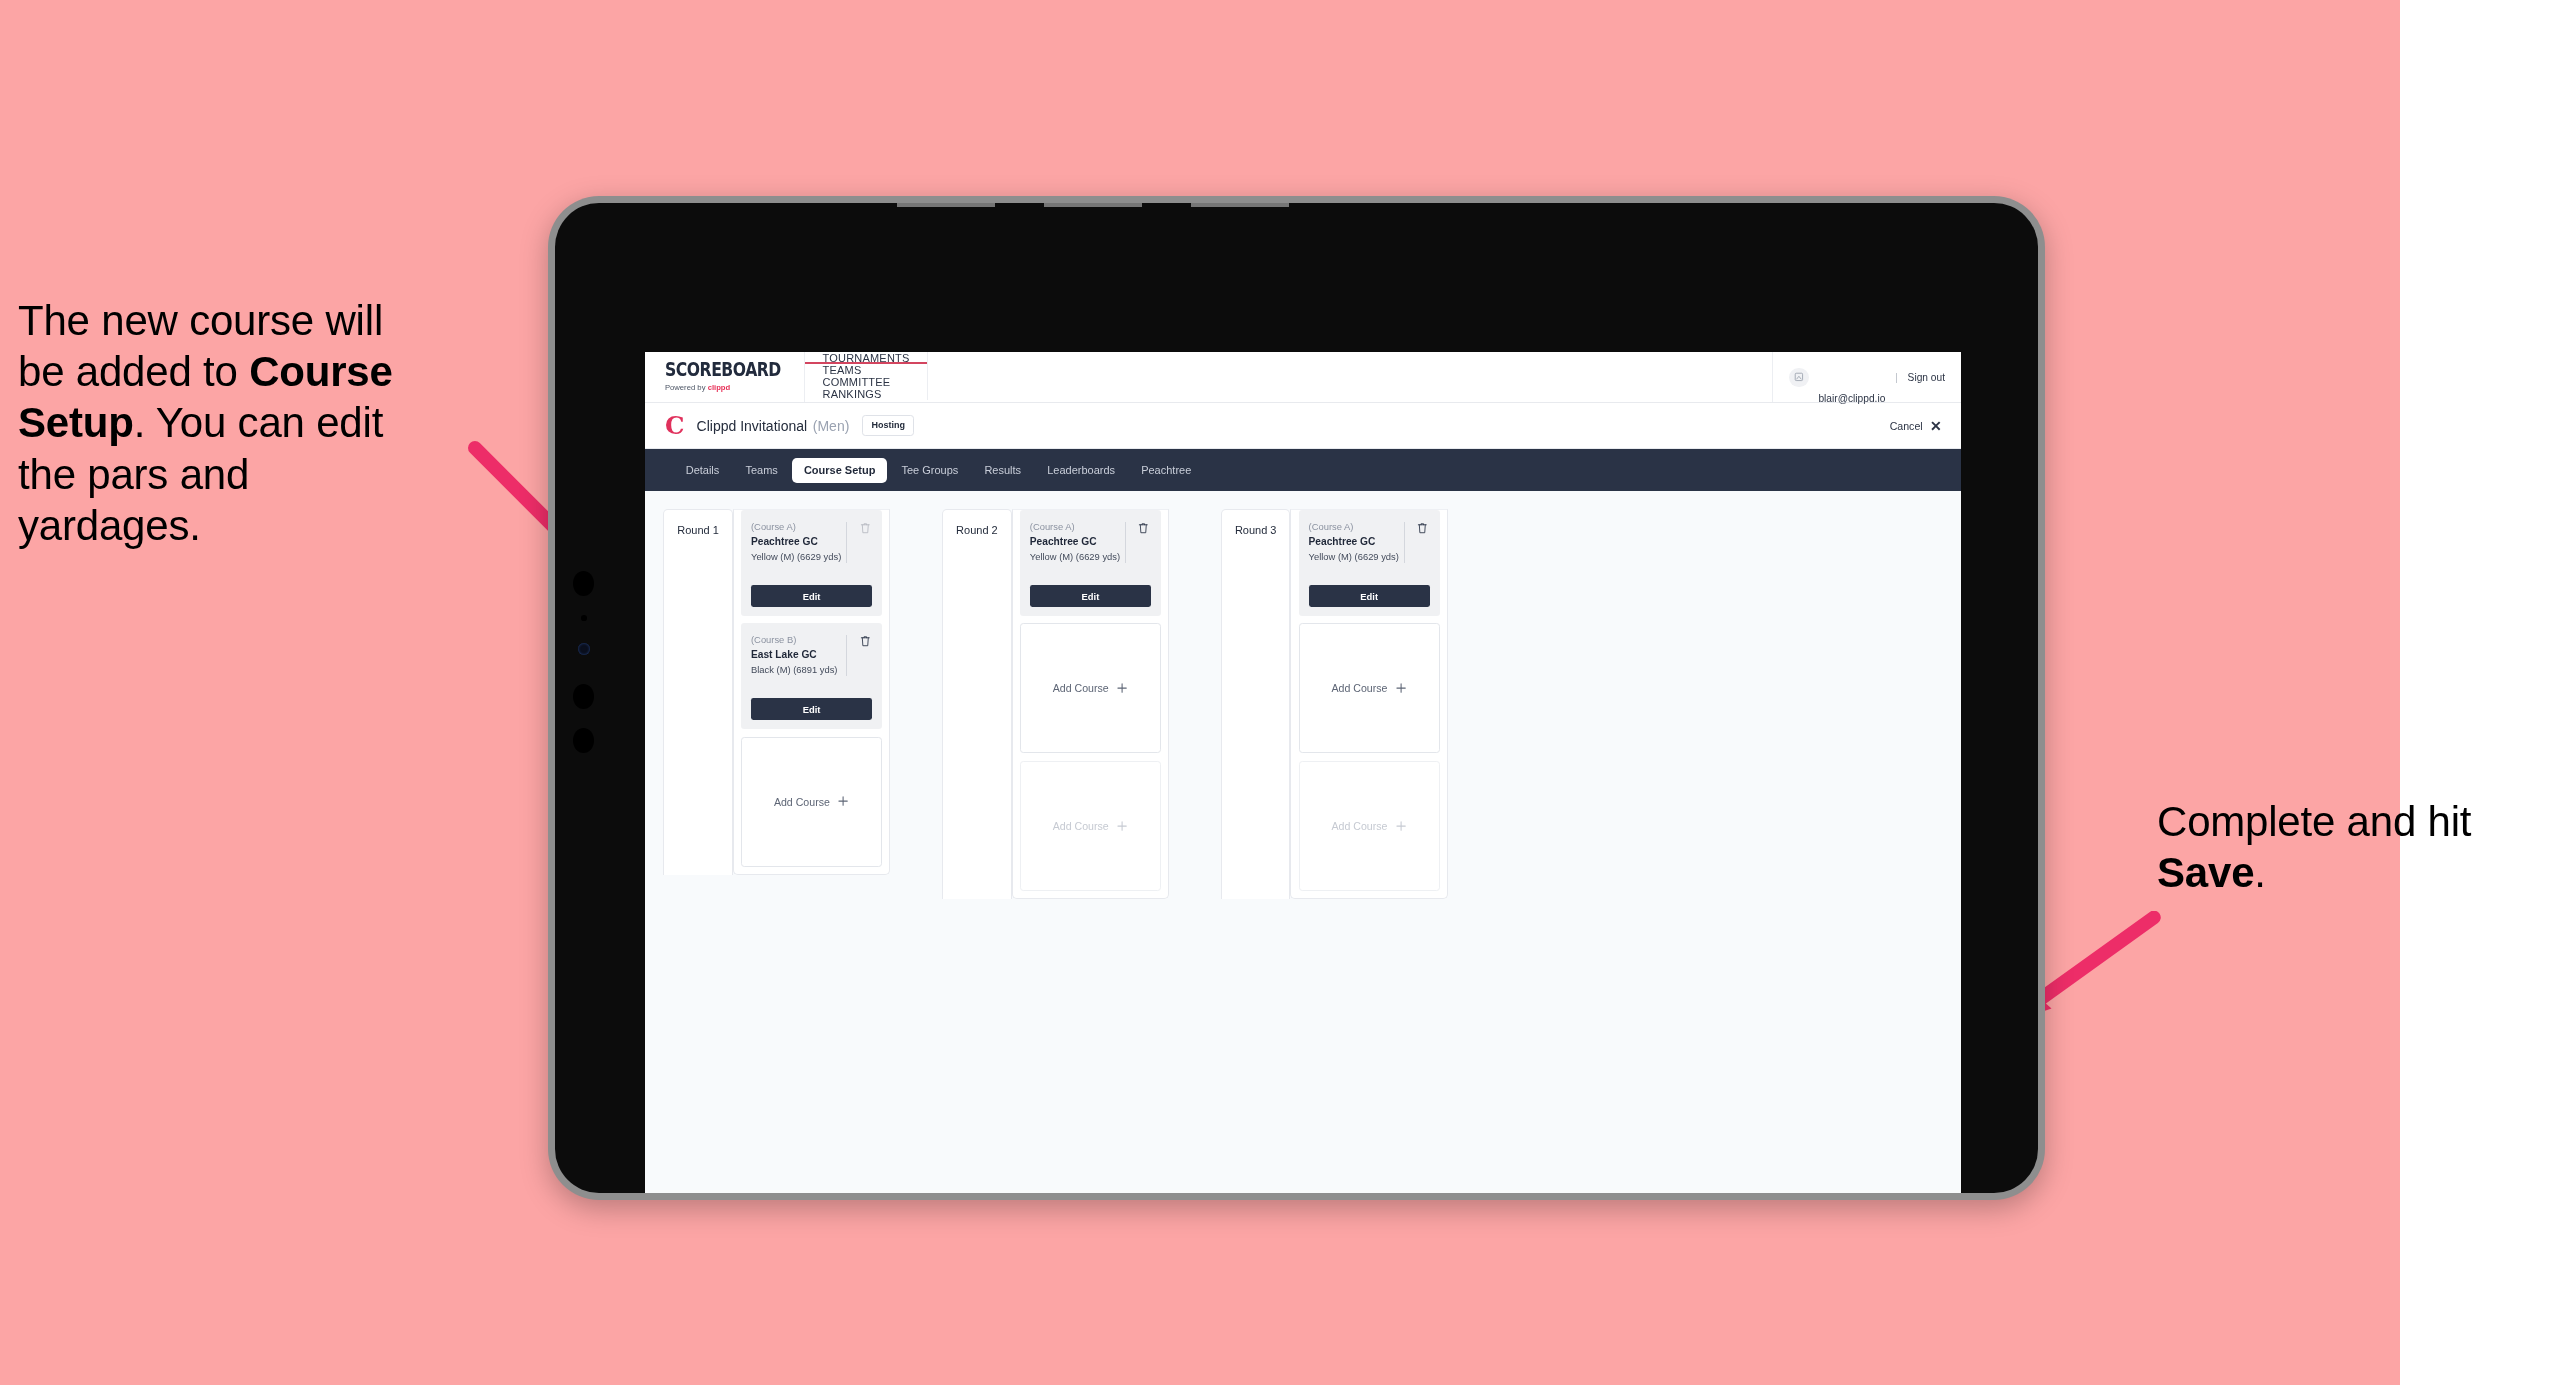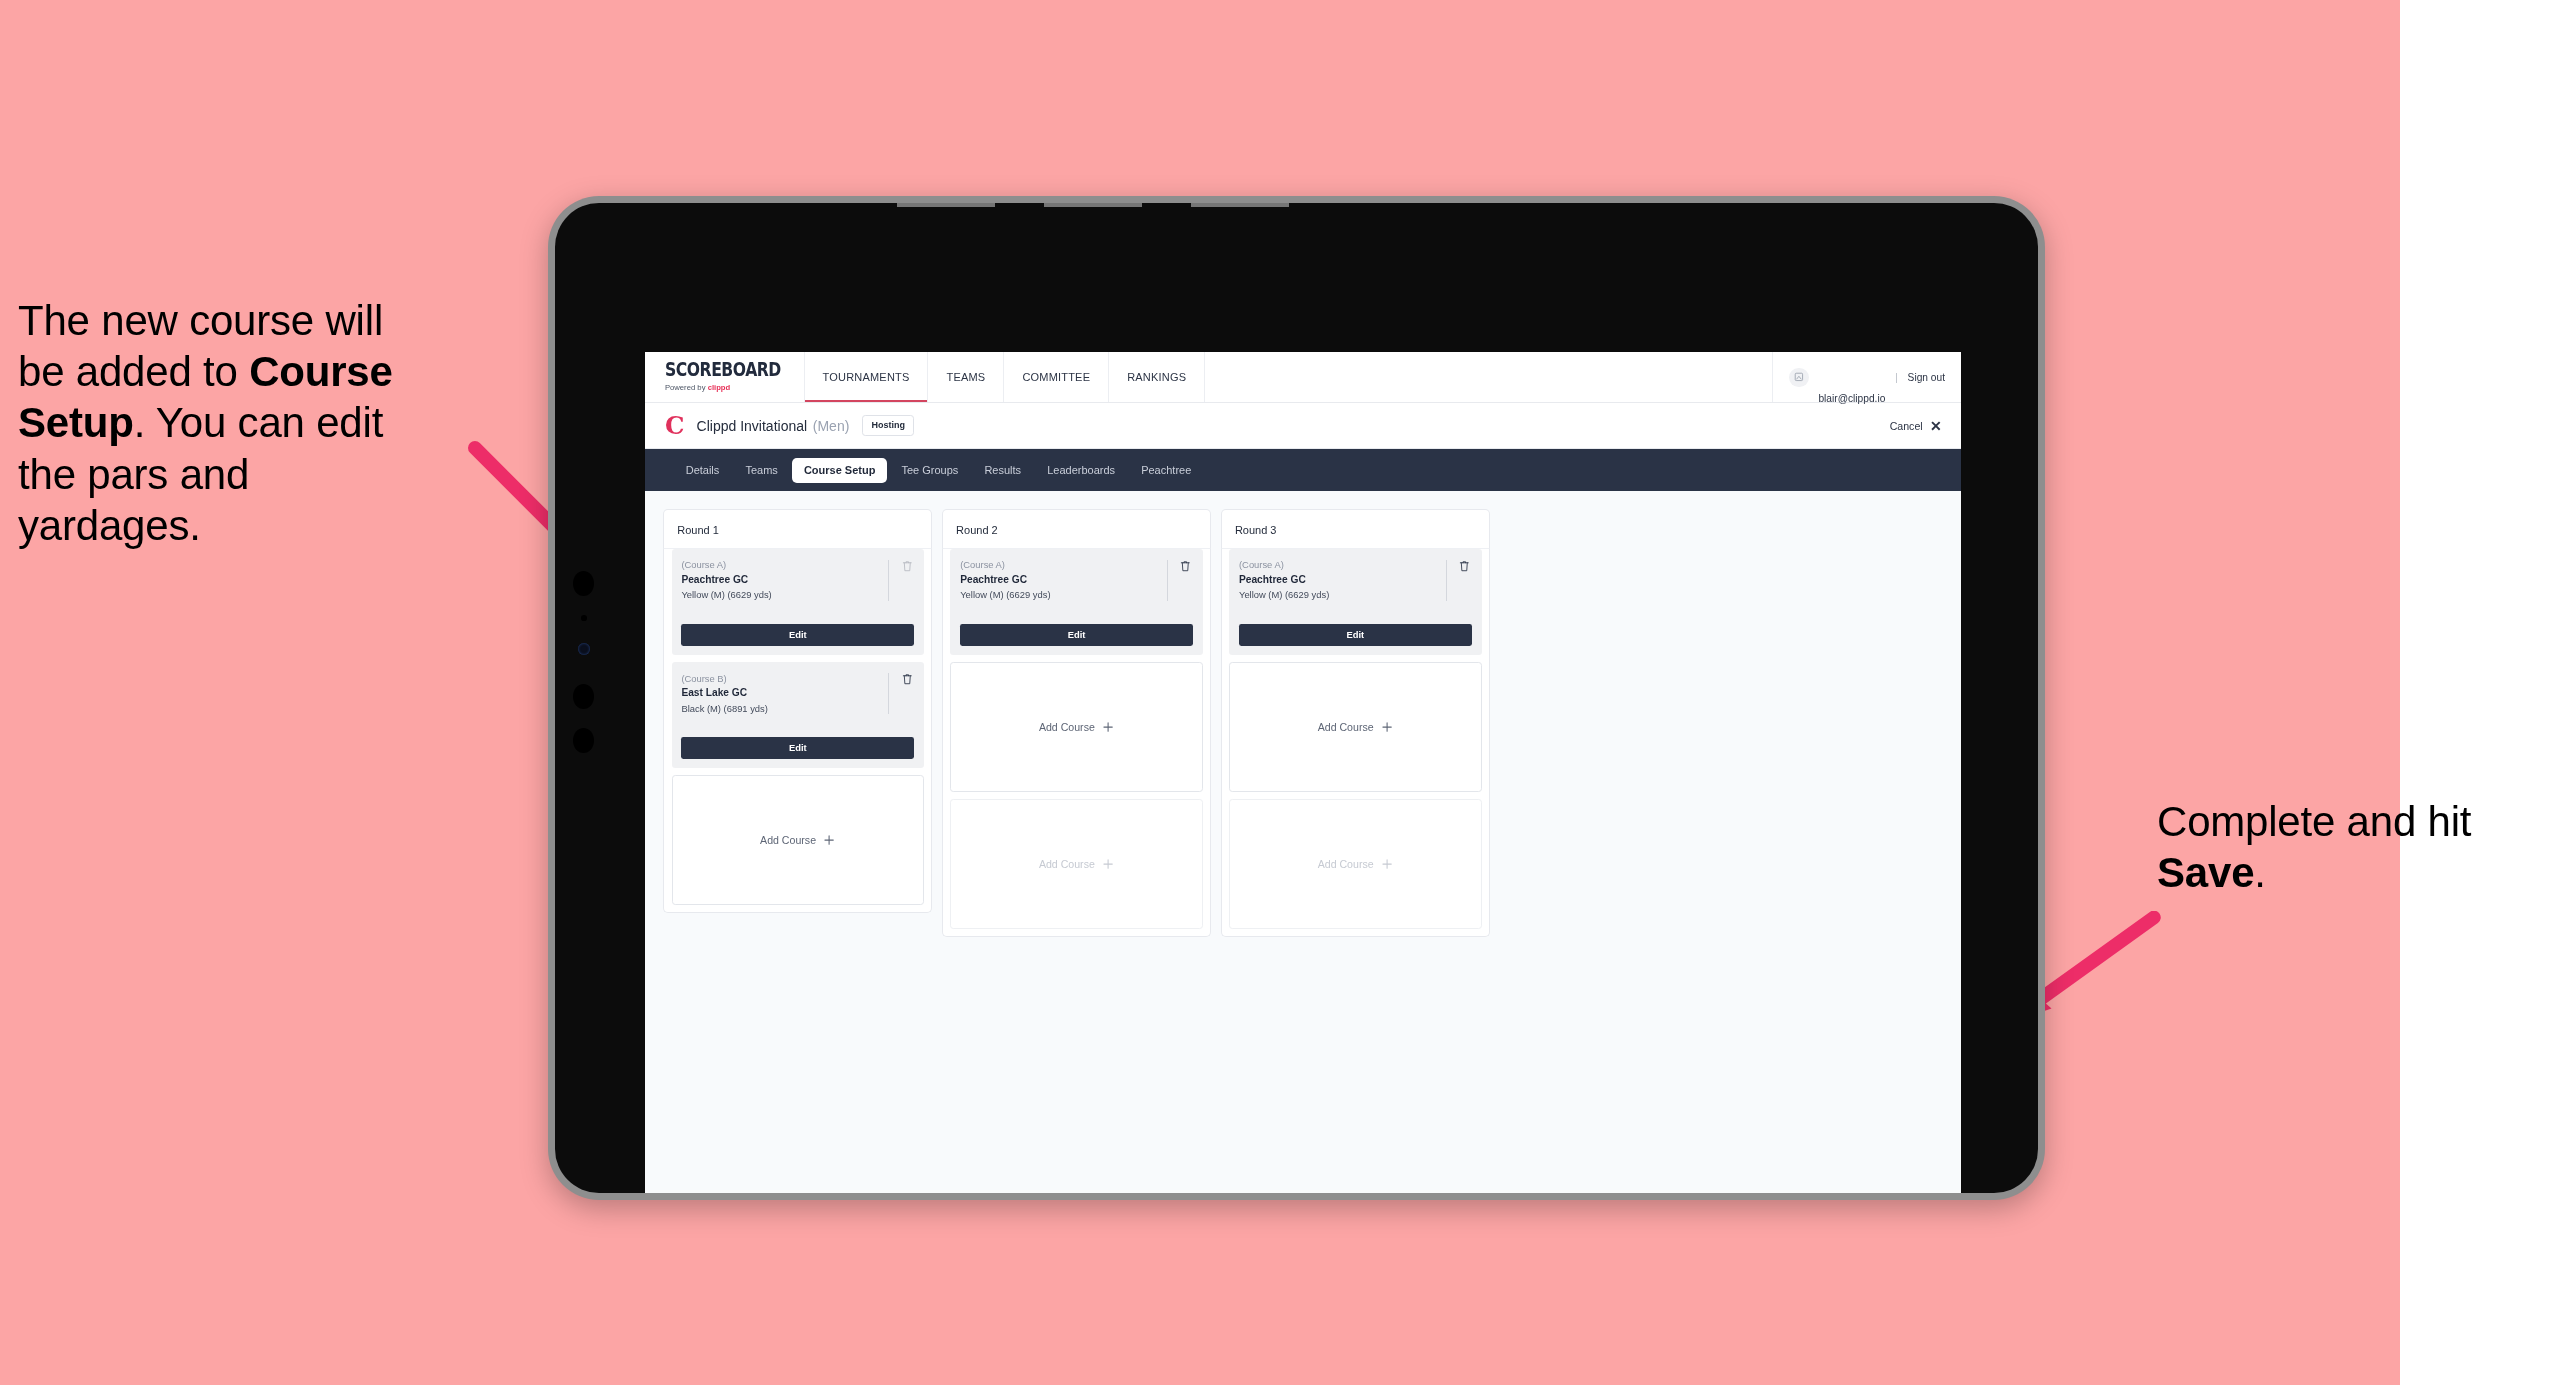--- a/index.html
+++ b/index.html
@@ -83,21 +83,21 @@
     color:#222b3d; line-height:1;
     transform: scaleY(1.18) scaleX(0.96);
     transform-origin: left center;
   }
   .brand-sub {
     margin-top: 5.7px; font-size: 7.7px; color:#4b5464; line-height:1;
     white-space:nowrap;
   }
   .brand-sub .clippd { color:#e8335a; font-weight:700; }
 
-  .mainnav { display:flex; align-items:stretch; }
+  .mainnav { display:flex; align-items:stretch;flex-direction:column; }
   .mainnav a {
     display:flex; align-items:center; padding: 0 18px;
     font-size: 11px; color:#2c3445; text-decoration:none;
     letter-spacing:0.2px; white-space:nowrap;
     border-right: 0.8px solid #eceef2;
     position: relative;
   }
   .mainnav a.active::after {
     content:''; position:absolute; left:0; right:0; bottom:0;
     height:2.4px; background:#d3455f;
@@ -146,21 +146,21 @@
   }
   .tab {
     font-size:11px; color:#c9ced9; padding: 6.5px 11.4px;
     border-radius:4.9px; white-space:nowrap; cursor:pointer;
   }
   .tab.active { background:#ffffff; color:#1f2738; font-weight:600; }
 
   
   .content { padding: 18px 18px; display:flex; gap: 9.8px; align-items:flex-start; }
   .round-col {
-    width: 269px; display:flex; flex-direction:column;
+    width: 269px; display:flex; flex-direction:row;
   }
   .round-head {
     background:#ffffff; border:0.8px solid #e7e9ee; border-bottom:none;
     border-radius:4.9px 4.9px 0 0;
     padding: 14px 13px 11.4px 13px;
     font-size:11px; color:#242c3c;
   }
   .round-body {
     background:#ffffff; border:0.8px solid #e7e9ee; border-top:0.8px solid #eef0f4;
     border-radius:0 0 4.9px 4.9px;

